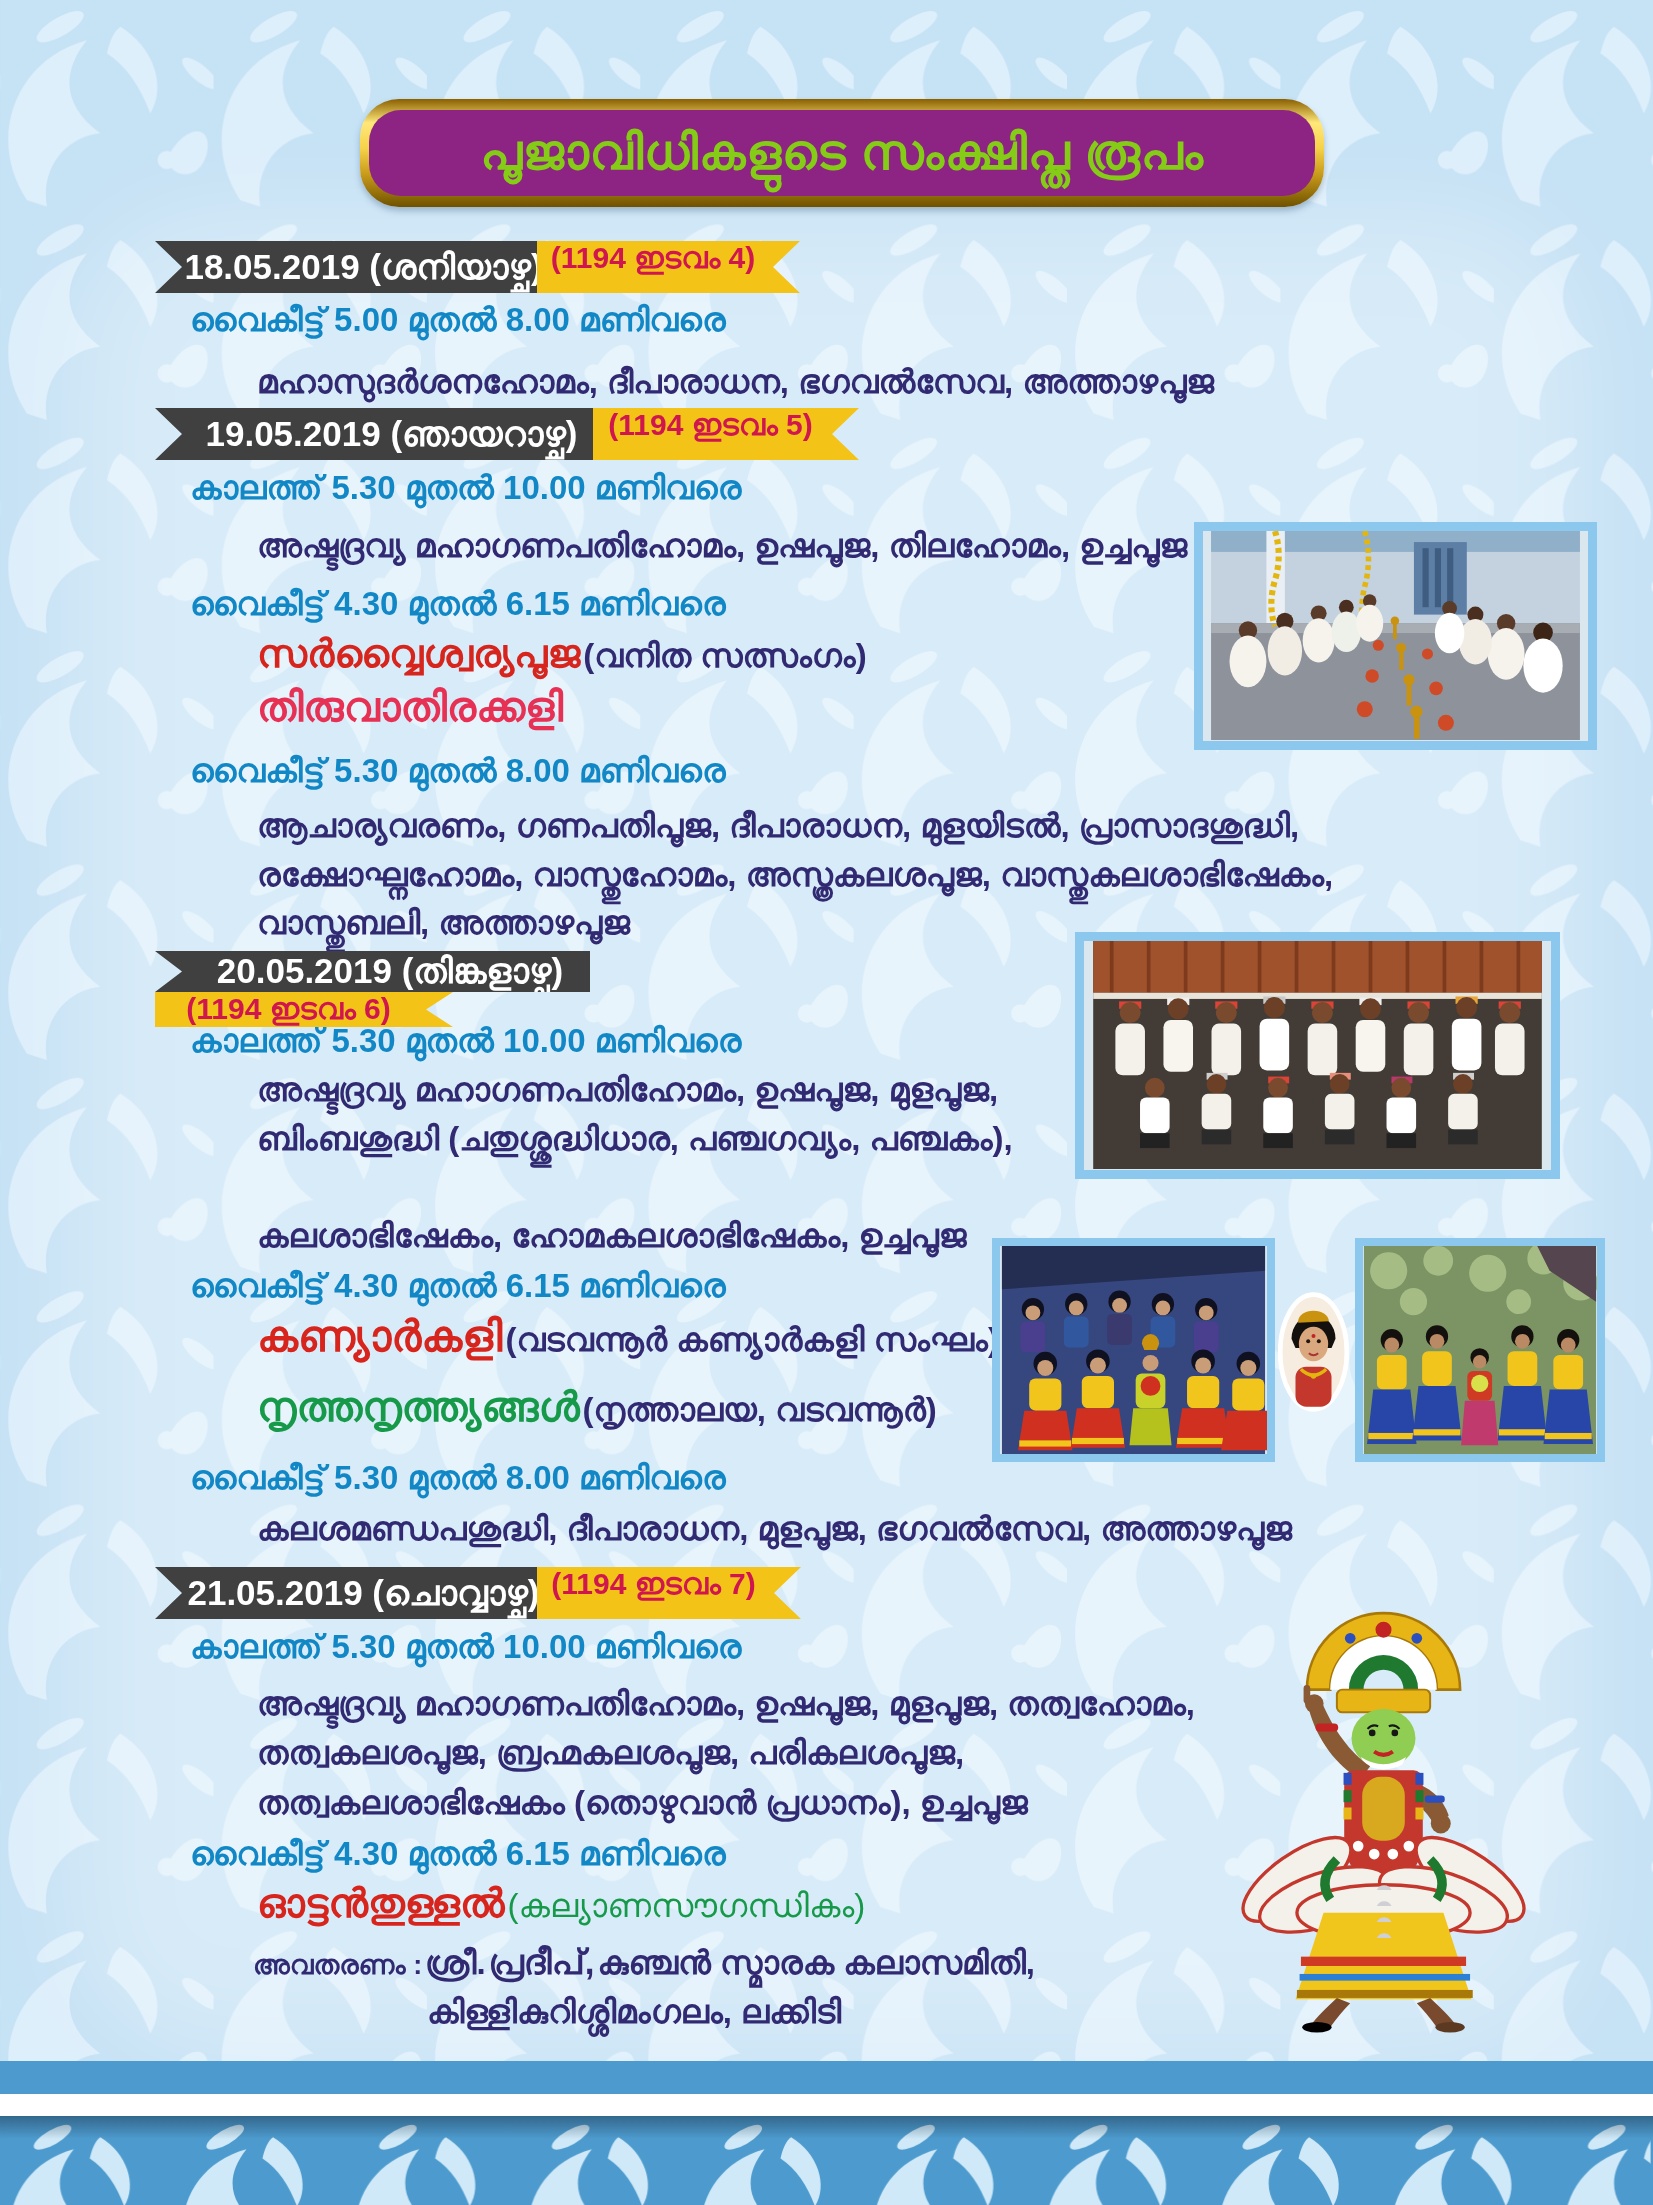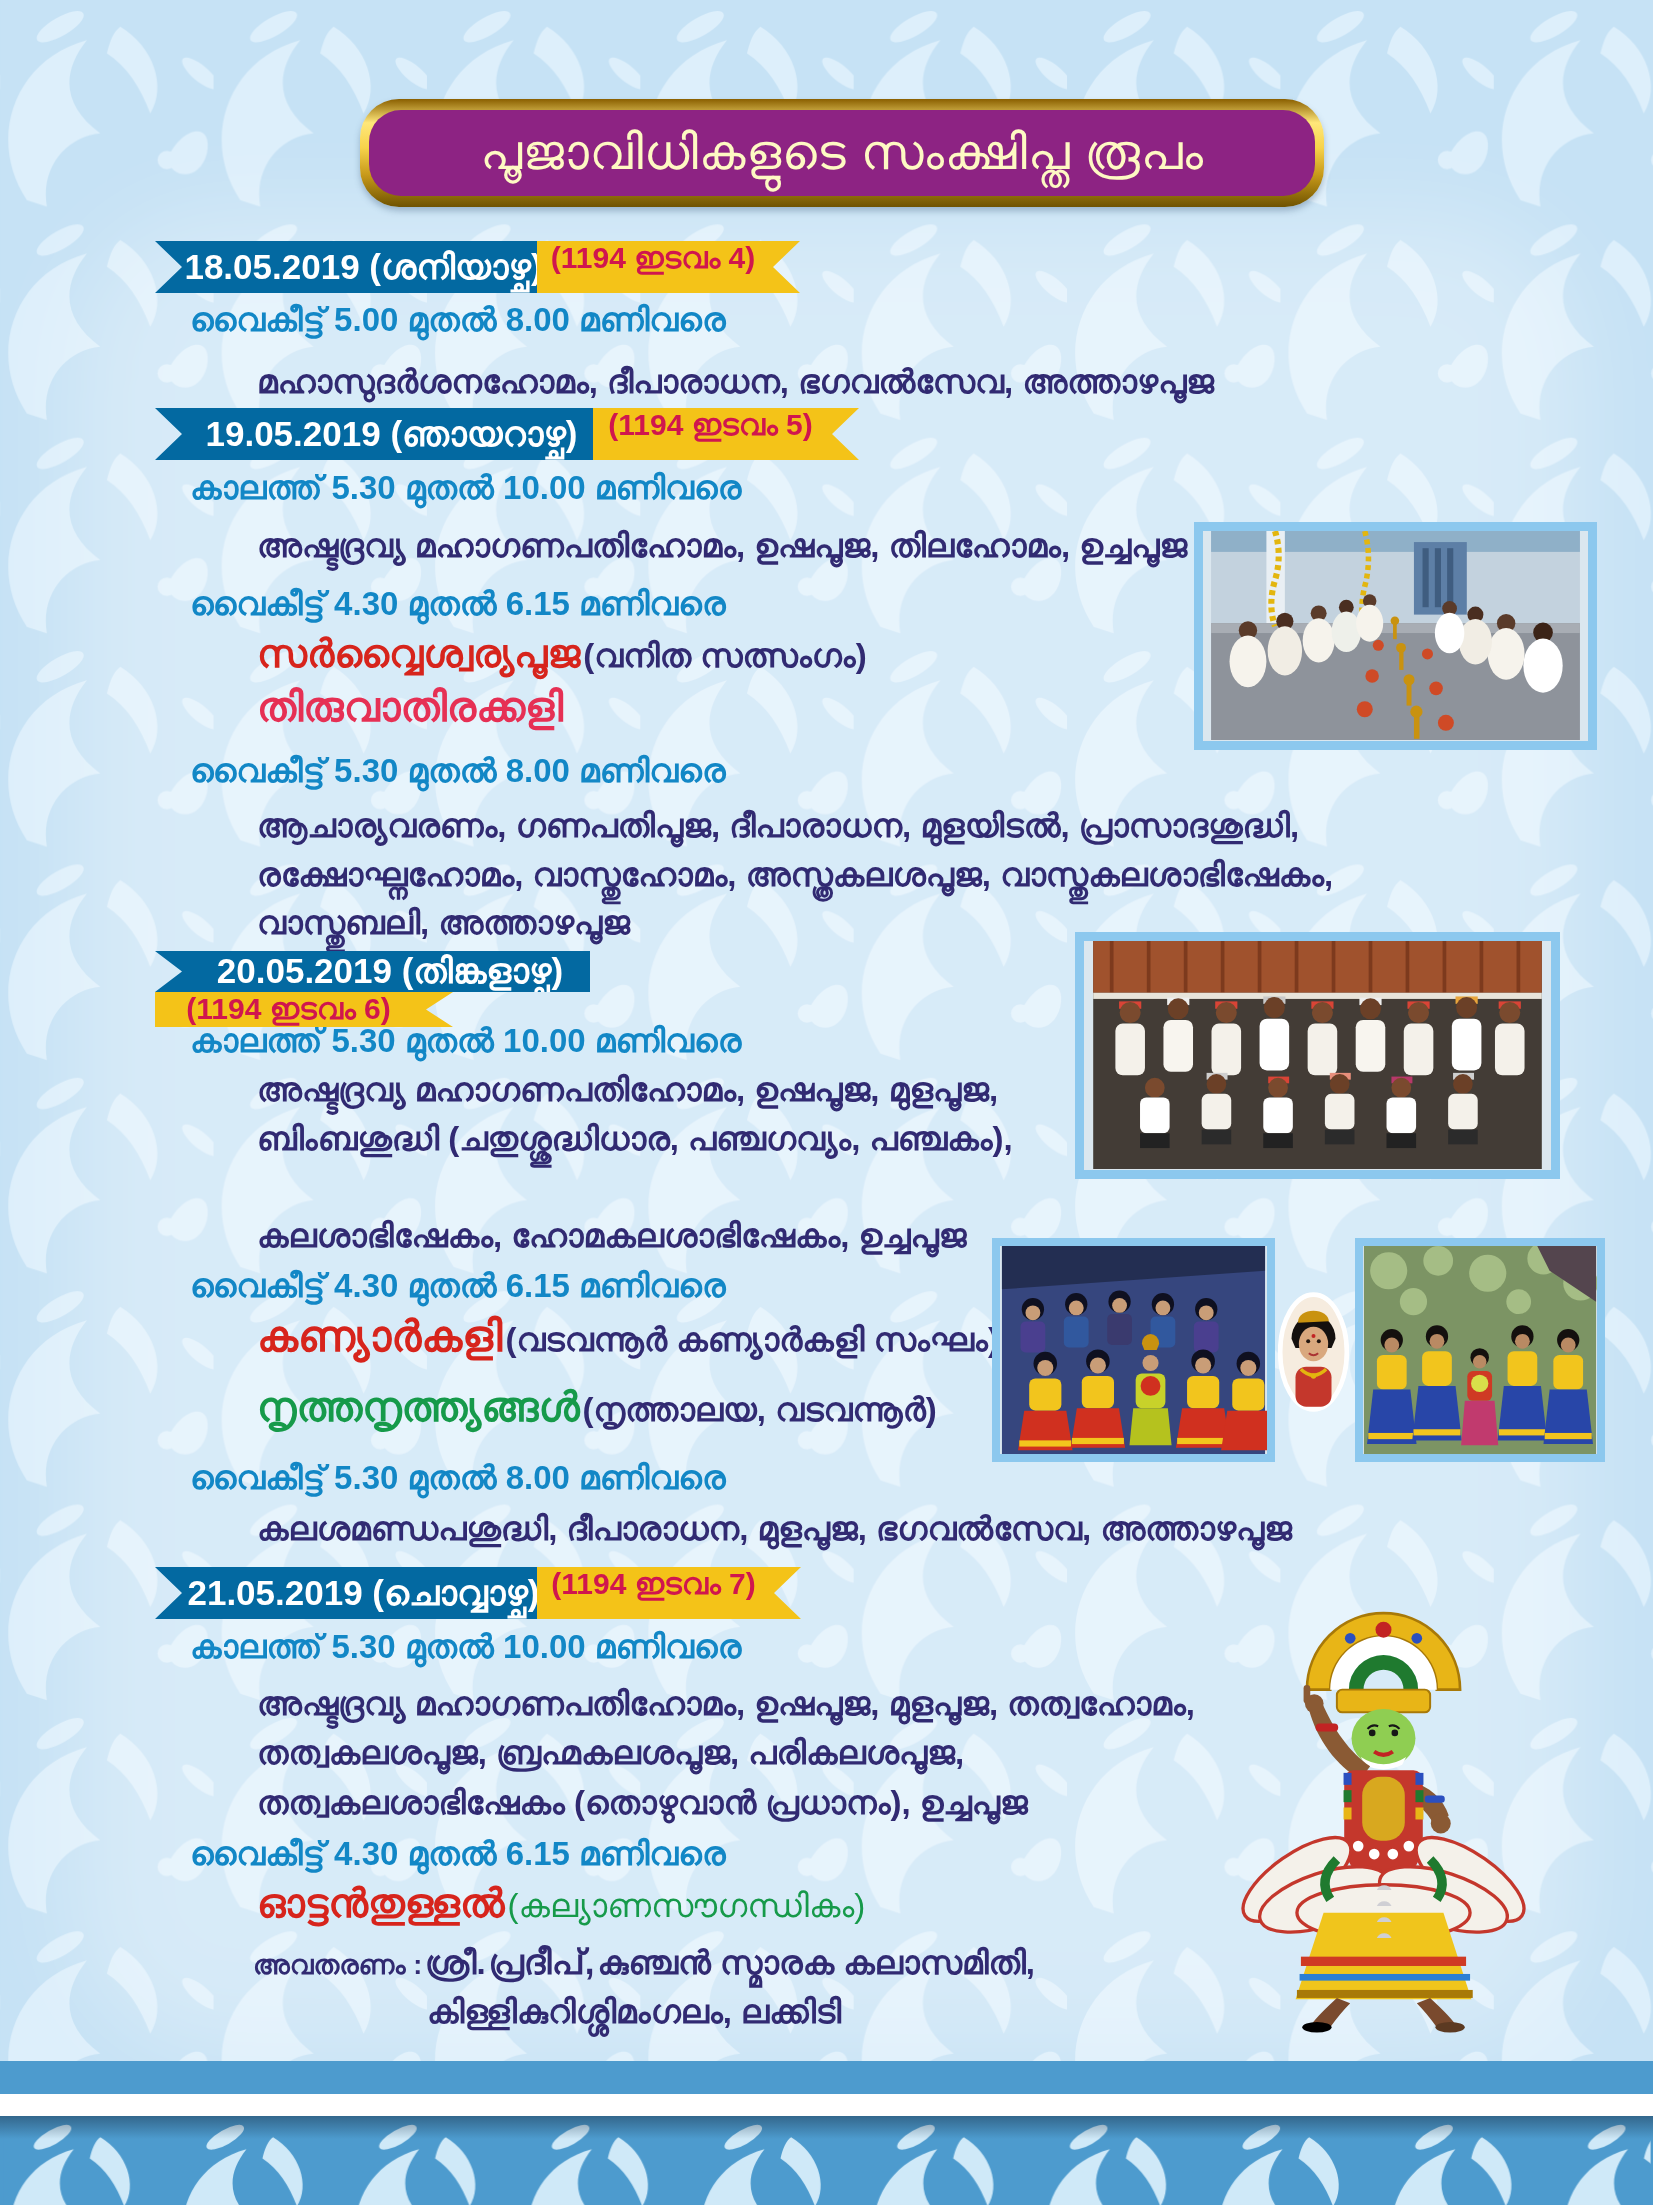--- a/index.html
+++ b/index.html
@@ -7,24 +7,24 @@
   .page{position:relative;width:1654px;height:2205px;overflow:hidden;background:#c6e2f5;}
   .bg-svg{position:absolute;left:0;top:0;}
   .center-glow{position:absolute;left:73px;top:213px;width:1507px;height:1841px;
     background:rgba(255,255,255,0.30);border-radius:147px;filter:blur(47px);}
   
   .banner{position:absolute;left:360px;top:99px;width:964px;height:108px;
     background:linear-gradient(180deg,#8a5f00 0%,#ffe77a 22%,#f7d34b 45%,#c89a1a 70%,#6f5200 100%);
     border-radius:39px;padding:0;box-shadow:0 4px 6.7px rgba(60,90,120,0.35);}
   .banner-inner{position:absolute;left:9.3px;top:10.7px;right:9.3px;bottom:10.7px;background:#8d2383;
     border-radius:32px;display:flex;align-items:center;justify-content:center;}
-  .banner-inner span{color:#fef9c3;font-size:49px;font-weight:400;letter-spacing:0.7px;white-space:nowrap;}
+  .banner-inner span{color:#84cc16;font-size:49px;font-weight:700;letter-spacing:0.7px;white-space:nowrap;}
   
   .ribbon{position:absolute;left:155px;height:52px;display:flex;}
-  .rib-red{background:#0369a1;color:#ffffff;font-size:35px;font-weight:700;
+  .rib-red{background:#404040;color:#ffffff;font-size:35px;font-weight:700;
     display:flex;align-items:center;justify-content:center;padding-left:35px;
     clip-path:polygon(0 0,100% 0,100% 100%,0 100%,27px 50%);white-space:nowrap;}
   .rib-yellow{background:#f4c318;color:#d0164e;font-size:30px;font-weight:700;
     display:flex;align-items:flex-start;justify-content:center;padding-right:31px;
     clip-path:polygon(0 0,100% 0,calc(100% - 27px) 50%,100% 100%,0 100%);white-space:nowrap;}
   
   .time{position:absolute;left:190px;color:#1287c6;font-size:33px;font-weight:600;white-space:nowrap;}
   .events{position:absolute;left:257px;color:#312a72;font-size:33px;font-weight:700;white-space:nowrap;text-align:center;}
   .feat-red{color:#d7241c;font-size:43px;font-weight:800;}
   .feat-pink{color:#e63054;font-size:41px;font-weight:800;}

